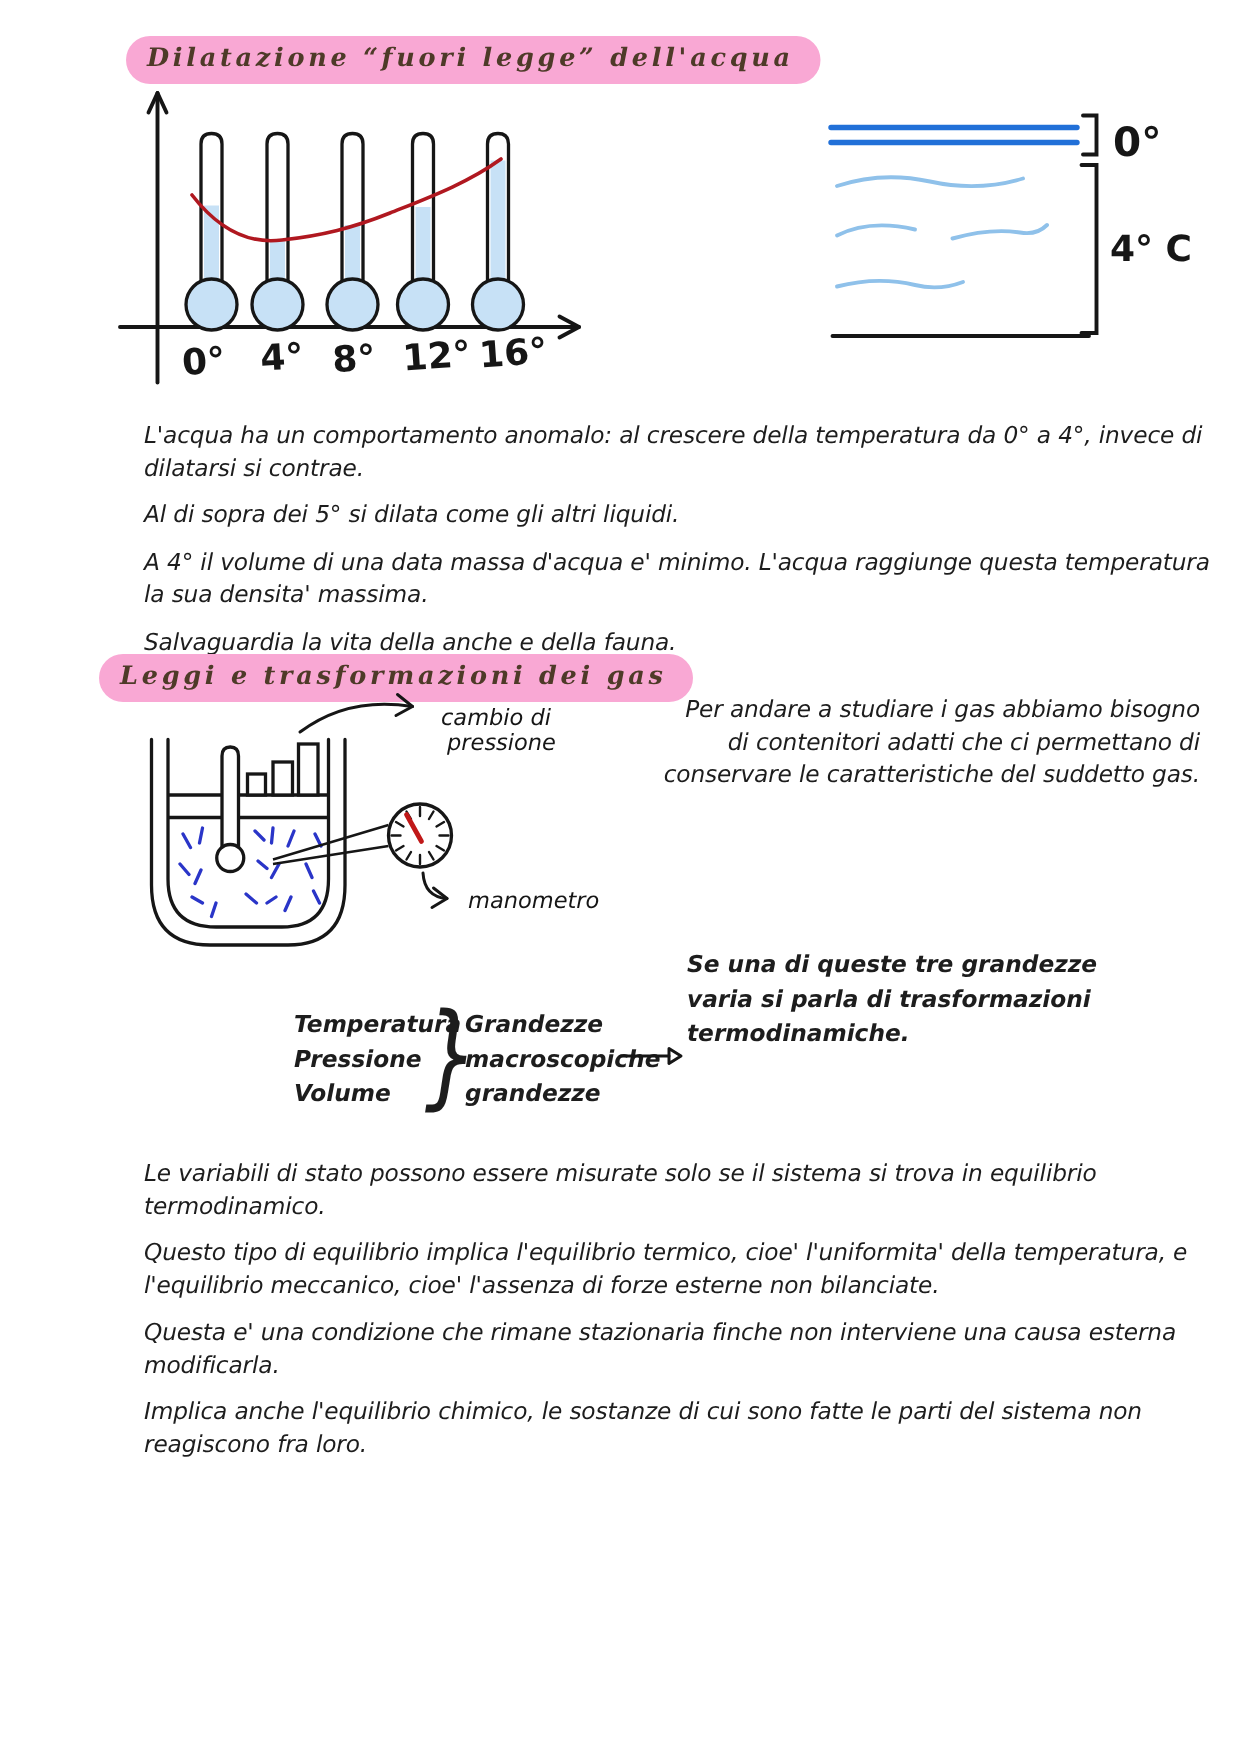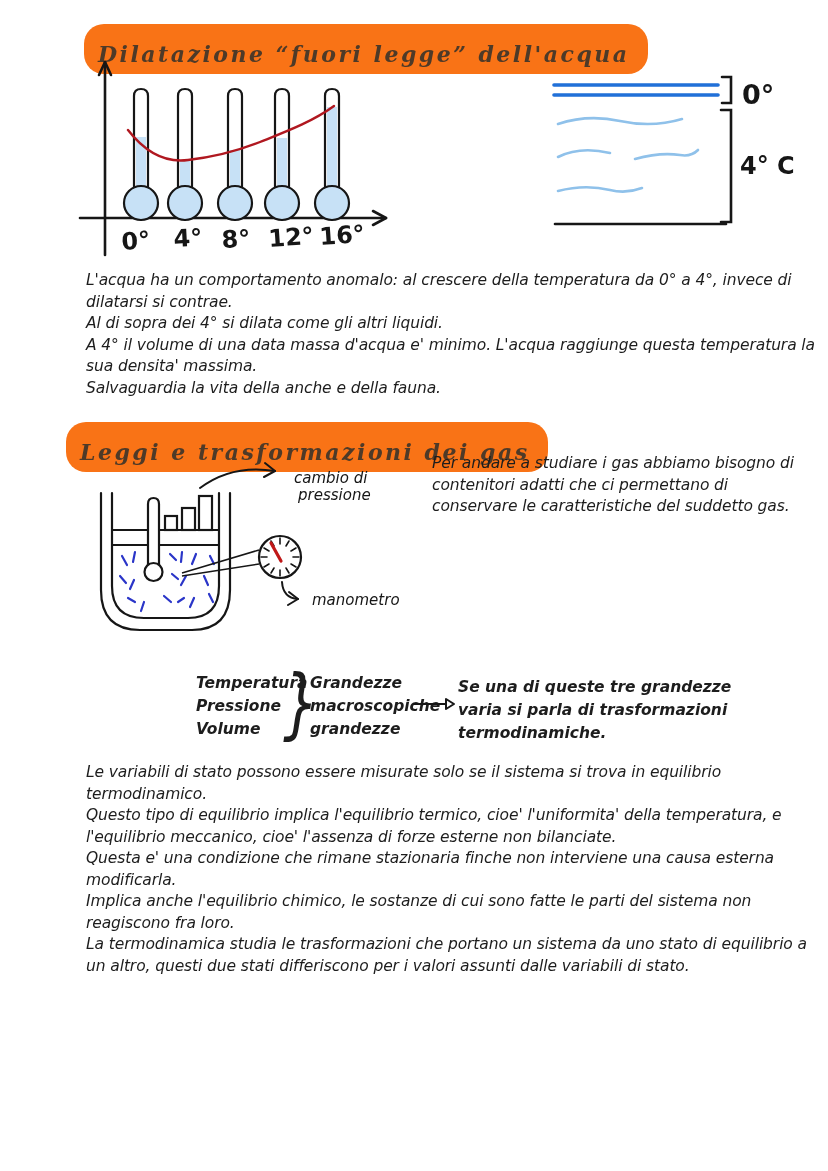--- a/index.html
+++ b/index.html
@@ -1,23 +1,23 @@
 <!DOCTYPE html>
 <html><head>
 <meta charset="utf-8">
 <style>
   html,body{margin:0;padding:0;background:#ffffff;}
   .page{position:relative;width:828px;height:1171px;background:#ffffff;overflow:hidden;
         font-family:"DejaVu Sans",sans-serif;color:#1d1d1d;}
-  .pill{position:absolute;background:#f97316;border-radius:20px;padding:17px 18px 7px 14px;
+  .pill{position:absolute;background:#f9a8d4;border-radius:20px;padding:5px 18px 7px 14px;
         font-family:"DejaVu Serif",serif;font-style:italic;font-weight:600;
-        font-size:22px;letter-spacing:2.5px;color:#4e3a28;white-space:nowrap;}
+        font-size:17px;letter-spacing:2.5px;color:#4e3a28;white-space:nowrap;}
   .para{position:absolute;font-style:italic;font-size:15.5px;line-height:21.5px;
         letter-spacing:-0.1px;color:#1d1d1d;}
-  .para p{margin:0;}
+  .para p{margin:10px;}
   .svgbox{position:absolute;}
   .scheme{position:absolute;font-style:italic;font-size:15.5px;line-height:23px;color:#1d1d1d;}
   .scheme .col{position:absolute;white-space:nowrap;font-weight:bold;}
   .brace{position:absolute;font-family:"DejaVu Sans",sans-serif;font-size:76px;font-weight:400;
          color:#1d1d1d;transform:scaleX(0.75);transform-origin:left center;line-height:66px;}
   svg text{font-family:"DejaVu Sans",sans-serif;}
   .hand-label{font-style:italic;}
 </style>
 </head>
 <body>
@@ -89,26 +89,26 @@
       <path d="M18,66 Q48,56 80,63 Q112,70 142,61"></path>
       <path d="M18,99 Q40,88 70,95"></path>
       <path d="M95,101 Q120,94 140,97 Q151,99 158,92"></path>
       <path d="M18,133 Q45,126 70,132 Q86,136 102,130"></path>
     </g>
     <path d="M15,166 H186" stroke="#161616" stroke-width="2.6" stroke-linecap="round"></path>
   </svg>
 
   <div class="para" style="left:86px;top:270px;width:736px;">
     <p>L'acqua ha un comportamento anomalo: al crescere della temperatura da 0° a 4°, invece di dilatarsi si contrae.</p>
-    <p>Al di sopra dei 4° si dilata come gli altri liquidi.</p>
+    <p>Al di sopra dei 5° si dilata come gli altri liquidi.</p>
     <p>A 4° il volume di una data massa d'acqua e' minimo. L'acqua raggiunge questa temperatura la sua densita' massima.</p>
     <p>Salvaguardia la vita della anche e della fauna.</p>
   </div>
 
-  <div class="pill" style="left:66px;top:422px;">
+  <div class="pill" style="left:66px;top:436px;">
     <span>Leggi e trasformazioni dei gas</span>
   </div>
 
   <svg class="svgbox" style="left:82px;top:458px;" width="330" height="190" viewBox="0 0 330 190">
 
     <g fill="none" stroke="#161616" stroke-width="2.2" stroke-linecap="round">
       <path d="M19,35 V132 Q19,172 58,172 H110 Q148,172 148,132 V35"></path>
       <path d="M30,35 V128 Q30,160 62,160 H106 Q137,160 137,128 V35"></path>
     </g>
 
@@ -147,48 +147,47 @@
     <g fill="#161616" font-size="15" class="hand-label" font-style="italic">
       <text x="212" y="25">cambio di</text>
       <text x="216" y="42">pressione</text>
     </g>
 
     <path d="M200,124 Q201,140 216,141" fill="none" stroke="#161616" stroke-width="2" stroke-linecap="round"></path>
     <path d="M216,141 l-9,-7 M216,141 l-10,6" stroke="#161616" stroke-width="2" stroke-linecap="round"></path>
     <text x="230" y="147" font-size="15" font-style="italic" fill="#161616">manometro</text>
   </svg>
 
-  <div class="para" style="left:432px;top:453px;width:378px;">
+  <div class="para" style="left:432px;top:453px;width:378px;text-align:right;">
     <p>Per andare a studiare i gas abbiamo bisogno di contenitori adatti che ci permettano di conservare le caratteristiche del suddetto gas.</p>
   </div>
 
   <div class="scheme" style="left:0;top:0;width:828px;height:0;">
     <div class="col" style="left:196px;top:672px;">
       <div>Temperatura</div>
       <div>Pressione</div>
       <div>Volume</div>
     </div>
     <div class="brace" style="left:283px;top:670px;">}</div>
     <div class="col" style="left:310px;top:672px;">
       <div>Grandezze</div>
       <div>macroscopiche</div>
       <div>grandezze</div>
     </div>
     <svg class="svgbox" style="left:412px;top:697px;" width="44" height="14" viewBox="0 0 44 14">
       <path d="M2,7 H34" stroke="#161616" stroke-width="2" stroke-linecap="round"></path>
       <path d="M34,2 L42,7 L34,12 Z" fill="none" stroke="#161616" stroke-width="2" stroke-linejoin="round"></path>
     </svg>
-    <div class="col" style="left:458px;top:676px;">
+    <div class="col" style="left:458px;top:632px;">
       <div>Se una di queste tre grandezze</div>
       <div>varia si parla di trasformazioni</div>
       <div>termodinamiche.</div>
     </div>
   </div>
 
   <div class="para" style="left:86px;top:762px;width:742px;">
     <p>Le variabili di stato possono essere misurate solo se il sistema si trova in equilibrio termodinamico.</p>
     <p>Questo tipo di equilibrio implica l'equilibrio termico, cioe' l'uniformita' della temperatura, e l'equilibrio meccanico, cioe' l'assenza di forze esterne non bilanciate.</p>
     <p>Questa e' una condizione che rimane stazionaria finche non interviene una causa esterna modificarla.</p>
     <p>Implica anche l'equilibrio chimico, le sostanze di cui sono fatte le parti del sistema non reagiscono fra loro.</p>
-    <p>La termodinamica studia le trasformazioni che portano un sistema da uno stato di equilibrio a un altro, questi due stati differiscono per i valori assunti dalle variabili di stato.</p>
   </div>
 
 </div>
 
 </body></html>

